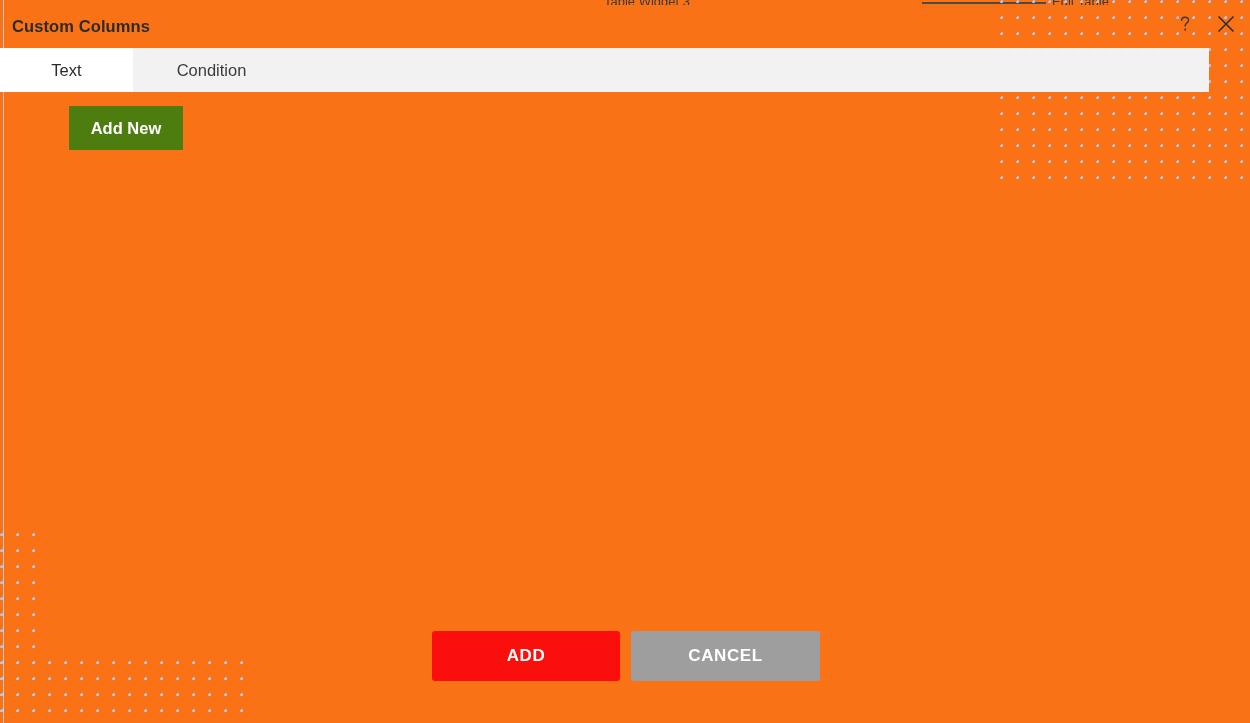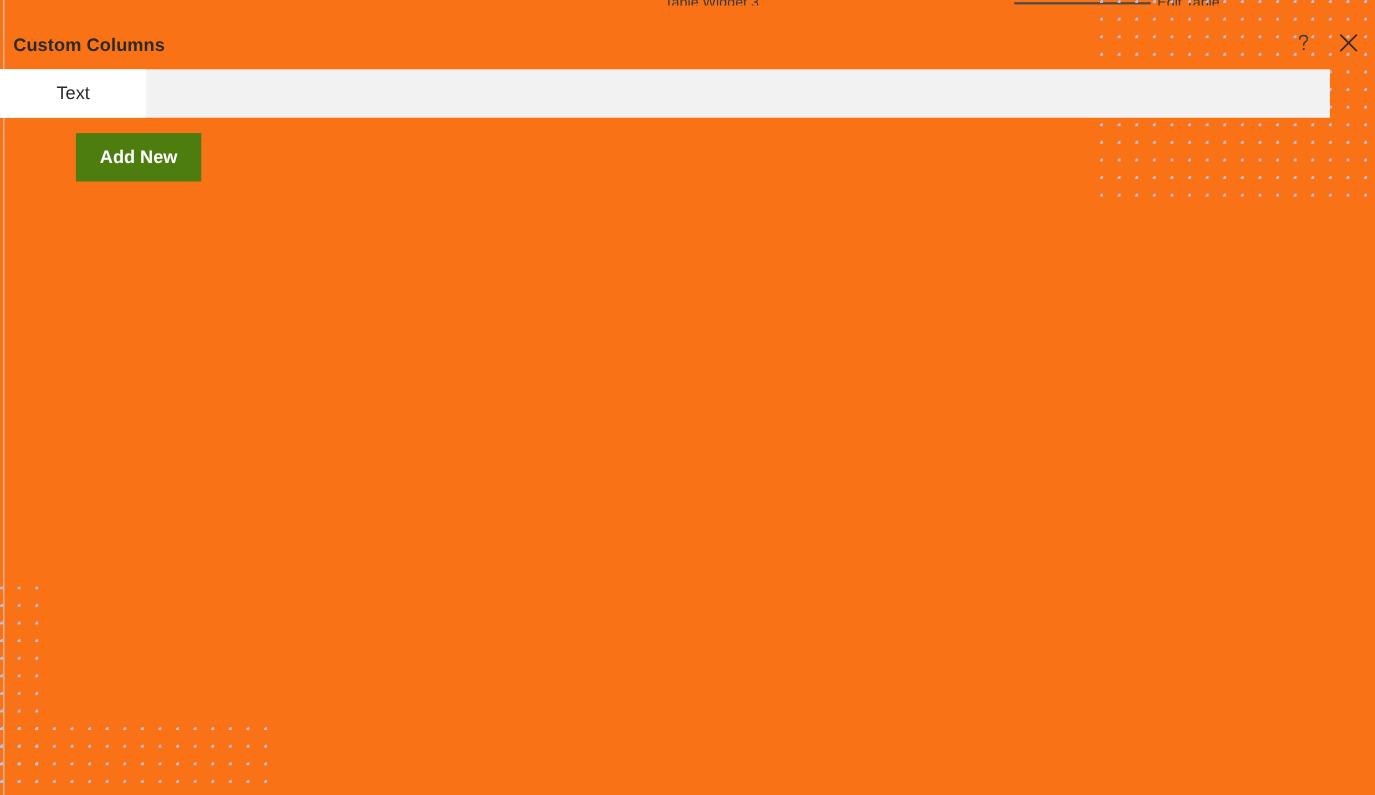--- a/index.html
+++ b/index.html
@@ -87,21 +87,20 @@
     white-space: nowrap;
   }
 
   
   #dialog {
     position: absolute;
     left: 0;
     top: 0;
     width: 1250px;
     height: 605px;
-    margin-top: 15px;
   }
 
   #dialog-header {
     position: absolute;
     left: 0;
     top: 0;
     width: 1250px;
     height: 48px;
   }
   #dialog-title {
@@ -252,20 +251,27 @@
           <path d="M3.5 3.5 L18.5 18.5 M18.5 3.5 L3.5 18.5" stroke="#2b2b2b" stroke-width="1.5" stroke-linecap="butt"></path>
         </svg>
       </span>
     </button>
   </div>
 
   <div id="tab-strip">
     <div class="tab active" id="tab-text">
       <span>Text</span>
     </div>
+    <div class="tab" id="tab-condition">
+      <span>Condition</span>
+    </div>
   </div>
 
   <div id="content-pane">
     <button id="add-new-button">Add New</button>
   </div>
 
+  <div id="dialog-footer">
+    <button class="action-button" id="add-button">ADD</button>
+    <button class="action-button" id="cancel-button">CANCEL</button>
+  </div>
 
 </div>
 
 </body></html>

